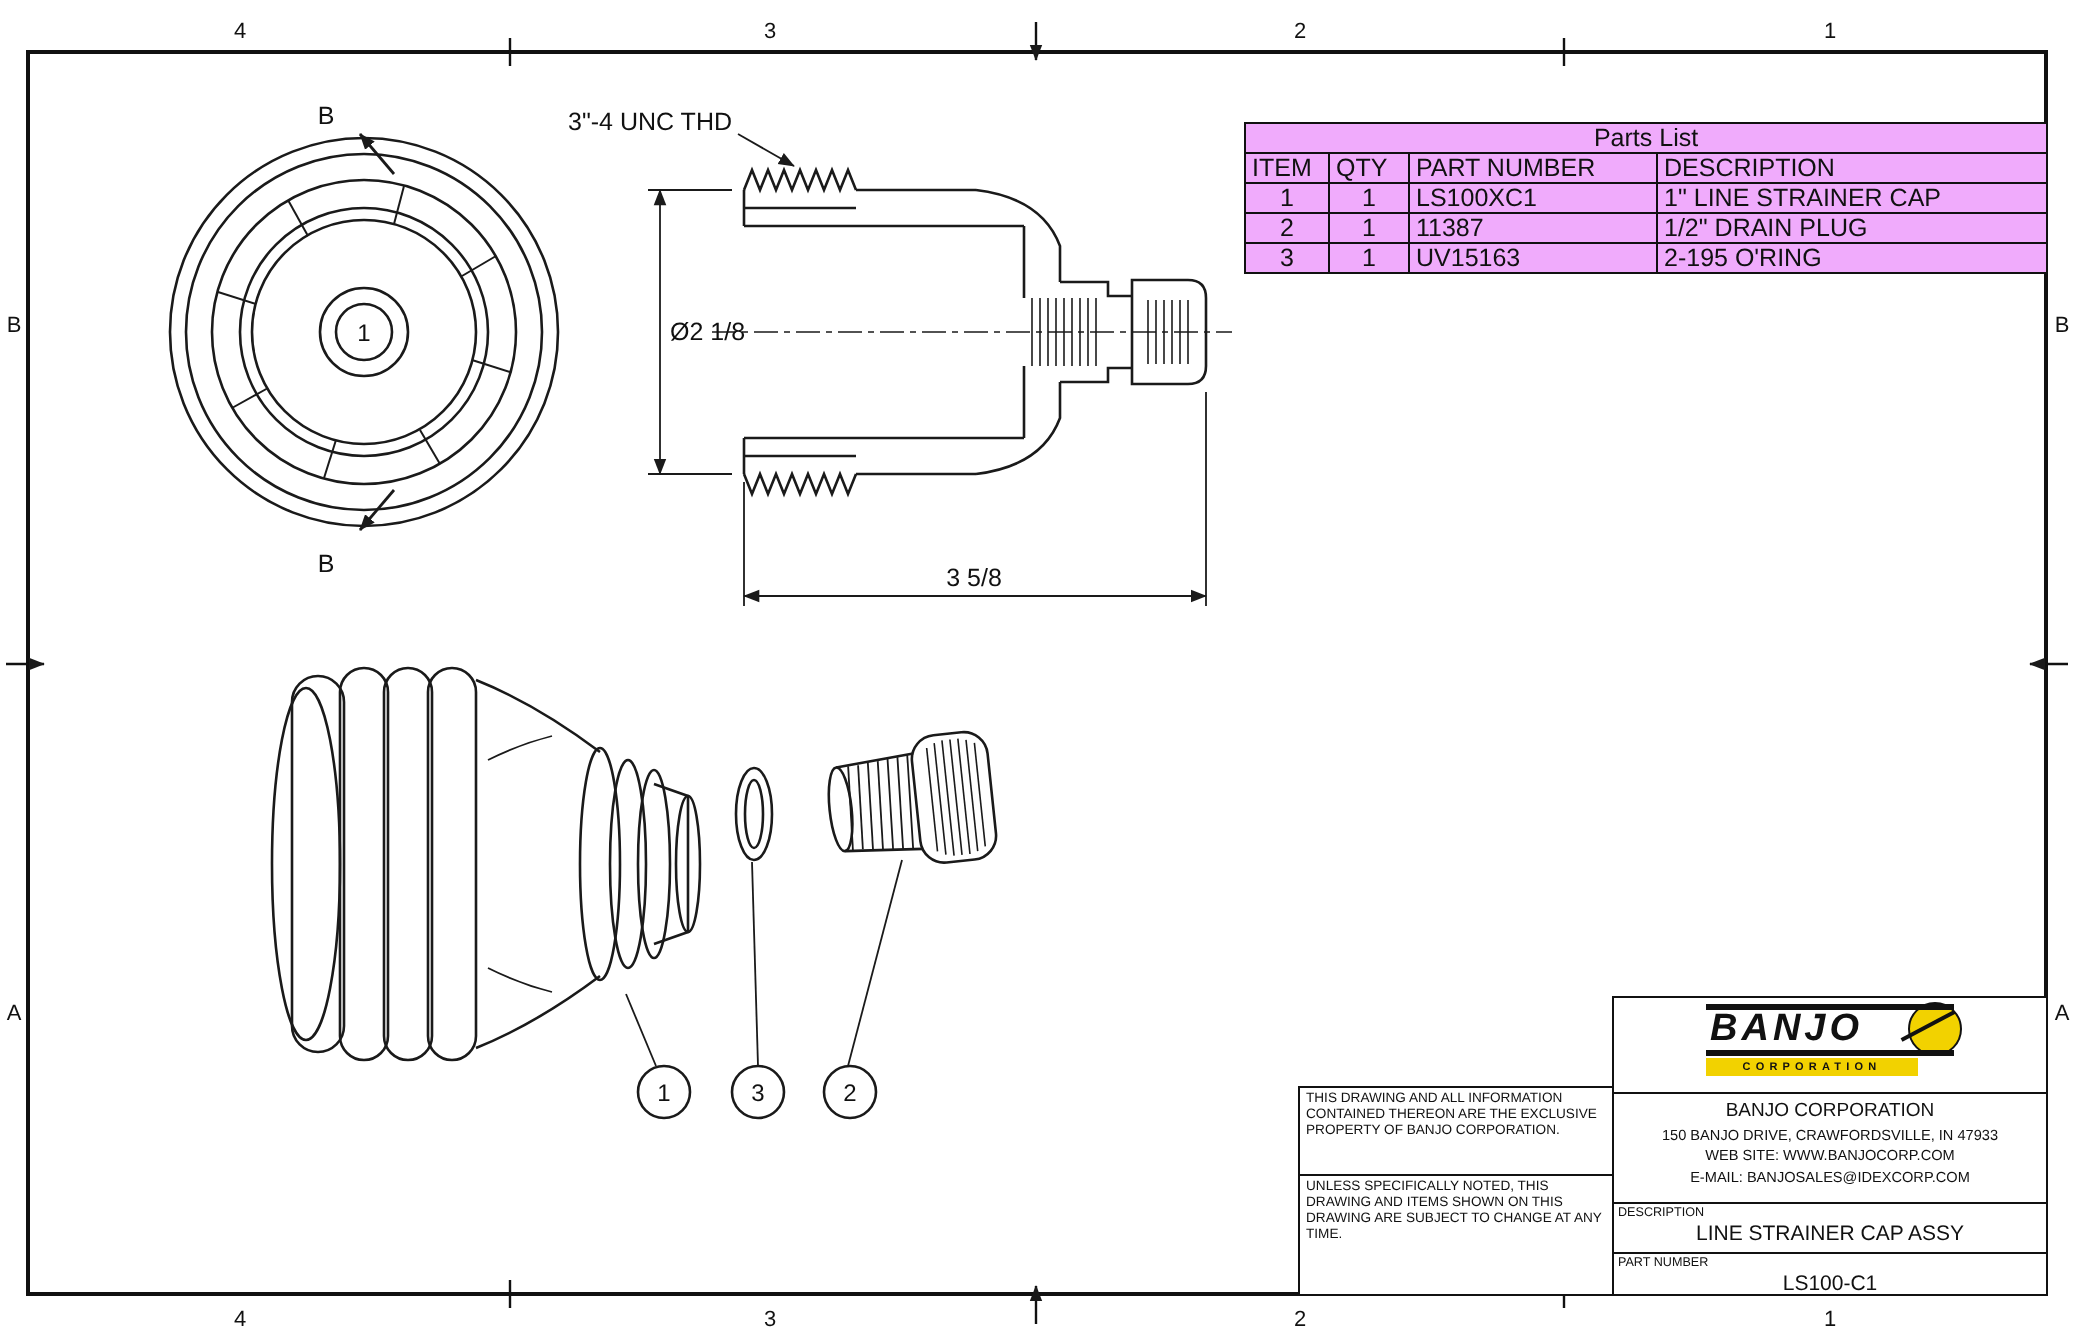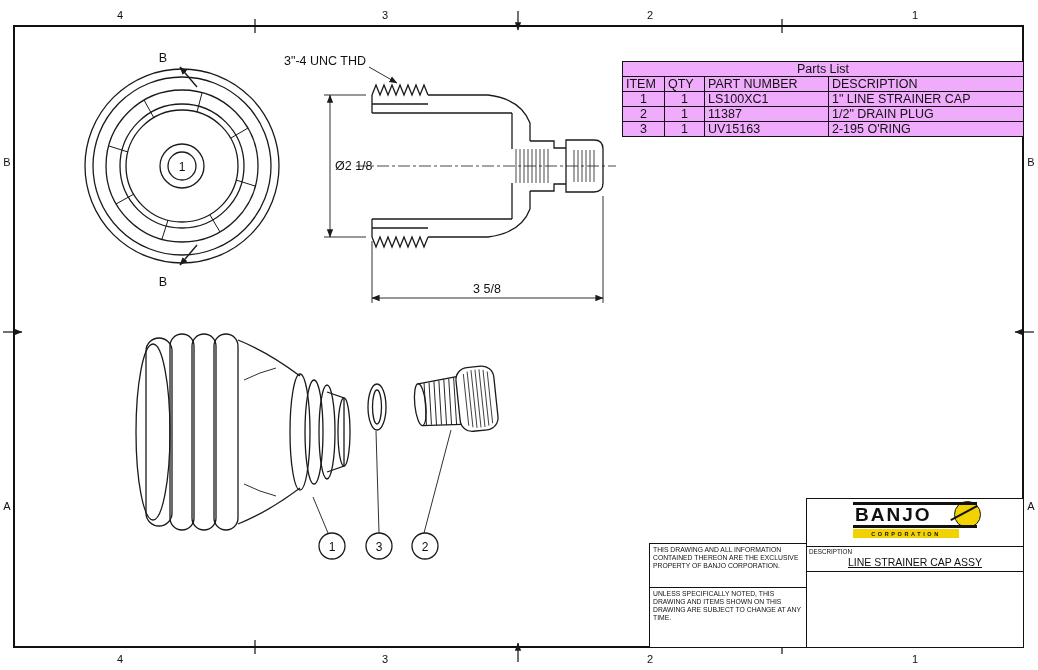--- a/index.html
+++ b/index.html
@@ -45,37 +45,37 @@
     position:absolute;left:806px;top:498px;width:218px;height:150px;
     border:1px solid #111;box-sizing:border-box;background:#fff;
   }
   .tb-logo-row{height:44px;border-bottom:1px solid #111;position:relative;}
   .tb-info-row{height:54px;border-bottom:1px solid #111;text-align:center;}
   .tb-desc-row{height:24px;border-bottom:1px solid #111;position:relative;}
   .tb-part-row{height:24px;position:relative;}
   .tb-company{font-size:9.5px;padding-top:3px;}
   .tb-line{font-size:7.3px;padding-top:1.5px;}
   .tb-label{position:absolute;left:2px;top:1px;font-size:6.3px;}
-  .tb-value{text-align:center;font-size:10.5px;padding-top:9px;text-decoration:underline;}
+  .tb-value{text-align:center;font-size:10.5px;padding-top:9px;}
 
   
   .logo{position:relative;width:124px;margin:3px auto 0 auto;}
   .logo-main{position:relative;height:26px;}
   .logo-ball{
     position:absolute;right:-4px;top:-1px;width:27px;height:27px;
     background:#f2d200;border:1.5px solid #111;border-radius:50%;box-sizing:border-box;
   }
   .logo-neck{
     position:absolute;right:-2px;top:10px;width:30px;height:2px;
     background:#111;transform:rotate(-28deg);
   }
   .logo-bar-top,.logo-bar-bottom{position:relative;height:3px;background:#111;}
   .logo-name{
     position:relative;font-size:19px;font-weight:900;letter-spacing:2px;
-    line-height:20px;height:20px;padding-left:2px;color:#111;
+    line-height:20px;height:20px;padding-left:2px;color:#111;font-style:italic;
   }
   .logo-corp{
     position:relative;width:106px;margin-top:1px;background:#f2d200;
     font-size:5.5px;font-weight:bold;letter-spacing:2.6px;text-align:center;
     padding:1.5px 0;color:#111;
   }
 </style>
 </head>
 <body>
 
@@ -324,19 +324,29 @@
         <span class="logo-ball"></span>
         <span class="logo-neck"></span>
         <div class="logo-main">
           <div class="logo-bar-top"></div>
           <div class="logo-name">BANJO</div>
           <div class="logo-bar-bottom"></div>
         </div>
         <div class="logo-corp">CORPORATION</div>
       </div>
     </div>
+    <div class="tb-info-row">
+      <div class="tb-company">BANJO CORPORATION</div>
+      <div class="tb-line">150 BANJO DRIVE, CRAWFORDSVILLE, IN 47933</div>
+      <div class="tb-line">WEB SITE: WWW.BANJOCORP.COM</div>
+      <div class="tb-line">E-MAIL: BANJOSALES@IDEXCORP.COM</div>
+    </div>
     <div class="tb-desc-row">
       <div class="tb-label">DESCRIPTION</div>
       <div class="tb-value">LINE STRAINER CAP ASSY</div>
     </div>
+    <div class="tb-part-row">
+      <div class="tb-label">PART NUMBER</div>
+      <div class="tb-value">LS100-C1</div>
+    </div>
   </div>
 
 </div>
 
 </body></html>

